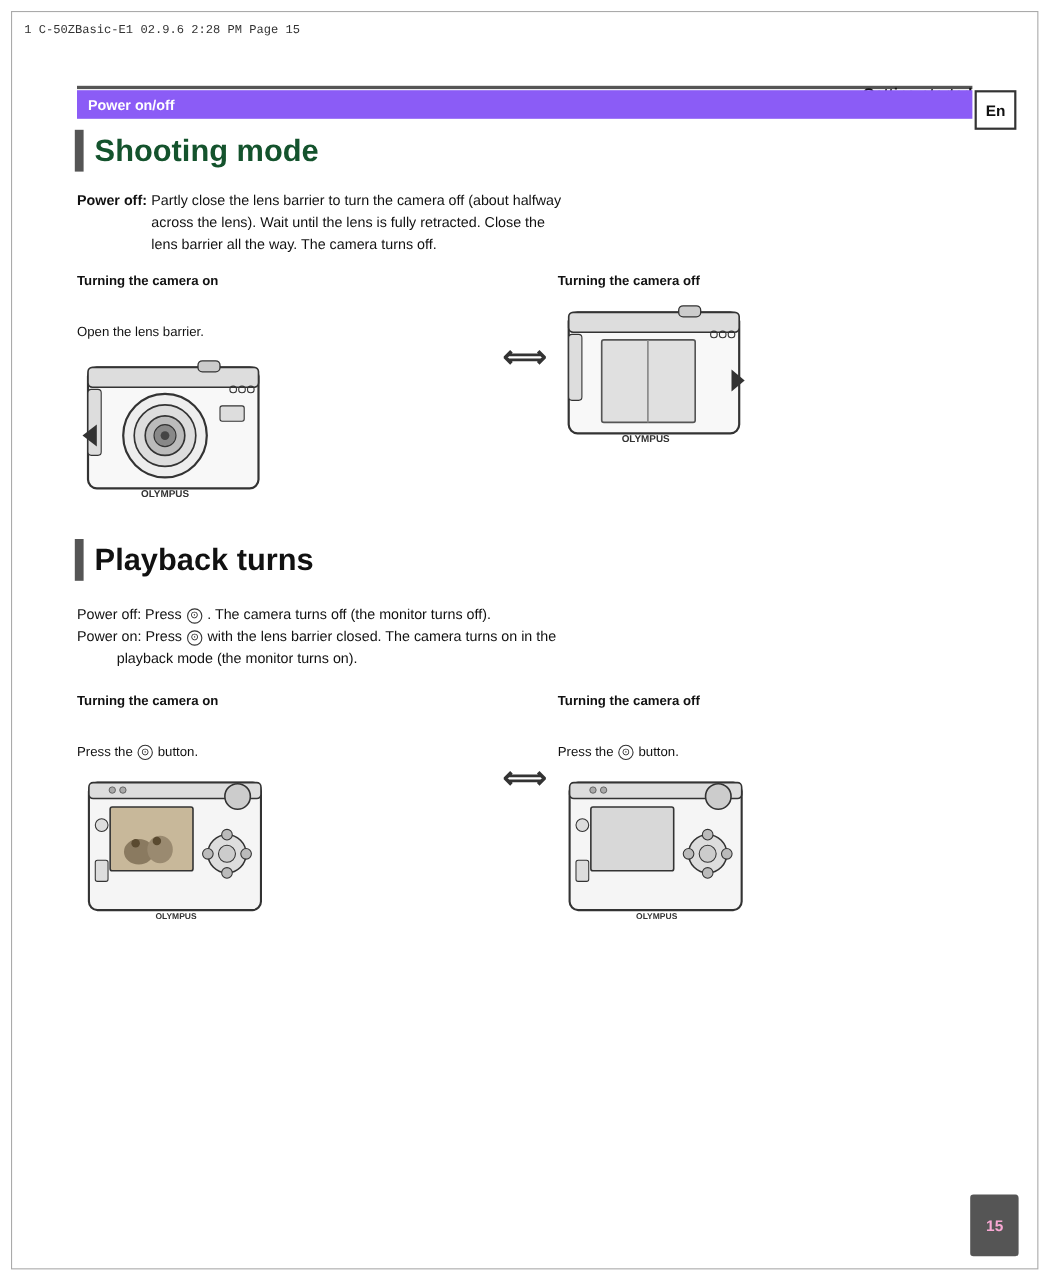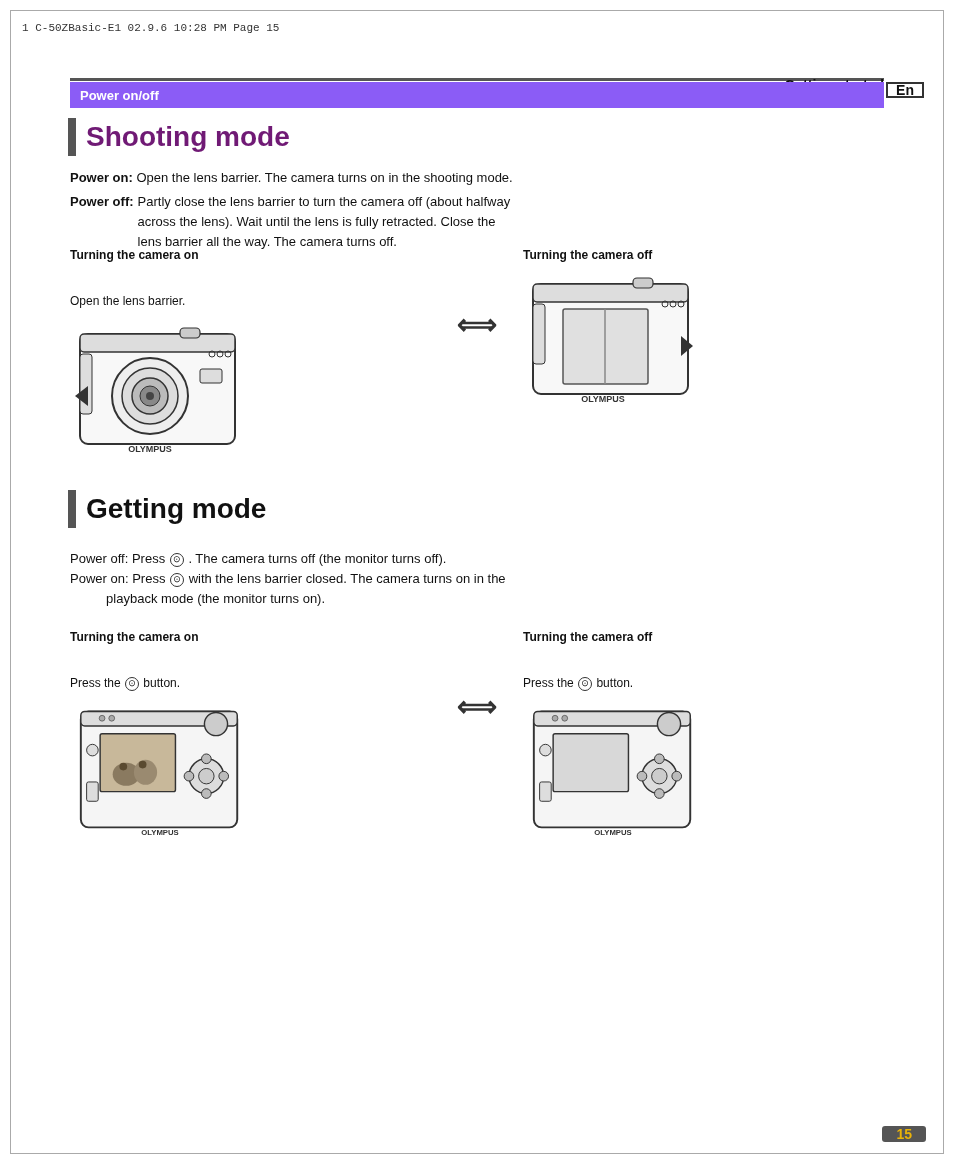--- a/index.html
+++ b/index.html
@@ -41,21 +41,21 @@
       color: #fff;
       font-weight: bold;
       font-size: 13px;
     }
 
     .en-badge {
       position: absolute;
       top: 82px;
       right: 30px;
       width: 38px;
-      height: 16px;
+      height: 36px;
       border: 2px solid #333;
       display: flex; align-items: center; justify-content: center;
       font-weight: bold;
       font-size: 14px;
       background: #fff;
     }
 
     .getting-started-label {
       position: absolute;
       top: 77px;
@@ -84,21 +84,21 @@
     }
     .section-accent-bar {
       width: 8px;
       height: 38px;
       background: #555;
       display: inline-block;
     }
     .shooting-mode-title {
       font-size: 28px;
       font-weight: bold;
-      color: #701a75;
+      color: #14532d;
     }
 
     .text-block {
       position: absolute;
       top: 168px;
       left: 70px;
       right: 70px;
       line-height: 1.55;
     }
     .text-block .label {
@@ -108,21 +108,21 @@
     .camera-diagrams-section {
       position: absolute;
       top: 248px;
       left: 70px;
       right: 70px;
     }
 
     .diagram-row {
       display: flex;
       align-items: flex-start;
-      gap: 16px;
+      gap: 0;
     }
 
     .diagram-col {
       flex: 1;
     }
 
     .diagram-caption-title {
       font-weight: bold;
       font-size: 12px;
       margin-bottom: 2px;
@@ -187,24 +187,24 @@
       top: 630px;
       left: 70px;
       right: 70px;
     }
 
     .page-number-badge {
       position: absolute;
       bottom: 22px;
       right: 28px;
       background: #555;
-      color: #eab308;
+      color: #f9a8d4;
       font-weight: bold;
       font-size: 14px;
-      padding: 0 14px;
+      padding: 20px 14px;
       border-radius: 3px;
     }
 
     .circle-icon {
       display: inline-block;
       width: 14px;
       height: 14px;
       border: 1.5px solid #333;
       border-radius: 50%;
       text-align: center;
@@ -212,41 +212,38 @@
       font-size: 9px;
       vertical-align: middle;
       margin: 0 1px;
     }
   </style>
 </head>
 <body>
 
 <div class="page-border"></div>
 
-<div class="header-line">1  C-50ZBasic-E1   02.9.6  10:28 PM   Page 15</div>
+<div class="header-line">1  C-50ZBasic-E1   02.9.6  2:28 PM   Page 15</div>
 
 <div class="top-rule"></div>
 
 <div class="getting-started-label">Getting started</div>
 
 <div class="section-title-bar">
   <span>Power on/off</span>
 </div>
 
 <div class="en-badge">En</div>
 
 <div class="shooting-mode-heading">
   <div class="section-accent-bar"></div>
   <span class="shooting-mode-title">Shooting mode</span>
 </div>
 
 <div class="text-block">
-  <div>
-    <span class="label">Power on:</span><span> Open the lens barrier. The camera turns on in the shooting mode.</span>
-  </div>
   <div style="display:flex; margin-top:4px;">
     <span class="label" style="white-space:nowrap; margin-right:4px;">Power off:</span>
     <span>Partly close the lens barrier to turn the camera off (about halfway<br>across the lens). Wait until the lens is fully retracted. Close the<br>lens barrier all the way. The camera turns off.</span>
   </div>
 </div>
 
 <div class="camera-diagrams-section">
   <div class="diagram-row">
 
     <div class="diagram-col">
@@ -310,21 +307,21 @@
 
         <polygon points="170,82 158,72 158,92" fill="#333"></polygon>
       </svg>
     </div>
   </div>
 </div>
 
 <div class="playback-section">
   <div class="playback-heading">
     <div class="section-accent-bar"></div>
-    <span class="playback-title">Getting mode</span>
+    <span class="playback-title">Playback turns</span>
   </div>
 </div>
 
 <div class="playback-text">
   <div style="margin-top:4px;">
     <span class="label">Power off:</span>
     <span> Press <span class="circle-icon">⊙</span> . The camera turns off (the monitor turns off).</span>
   </div>
   <div>
     <span class="label">Power on:</span>

